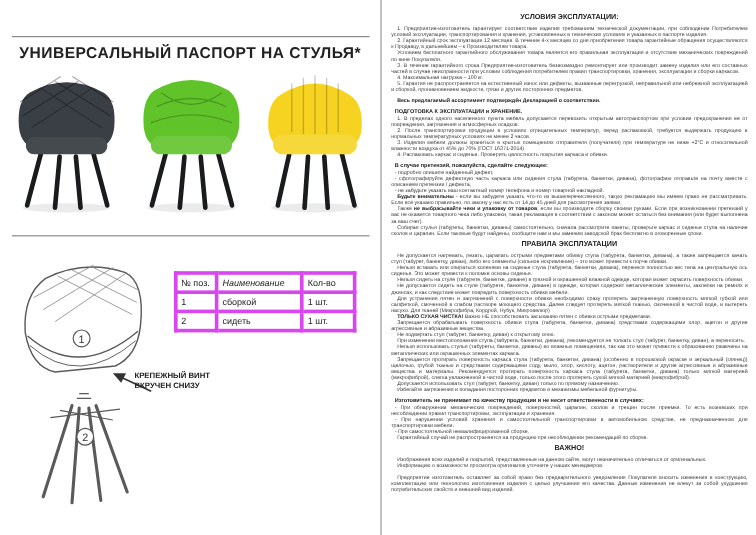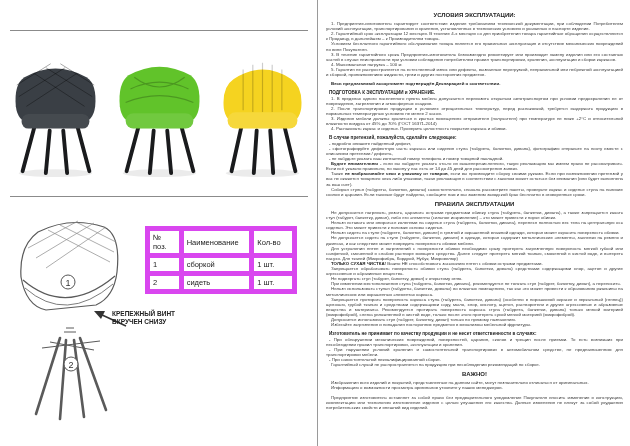--- a/index.html
+++ b/index.html
@@ -36,24 +36,24 @@
   .callout {
     position:absolute; left:112px; top:310px; width:110px;
     font-size:6.5px; font-weight:bold; color:#222; line-height:1.3;
     white-space:pre-line;
   }
   table.parts {
     position:absolute; left:145px; top:226px; width:152px;
     border-collapse:collapse; font-size:7.5px; color:#222;
   }
   table.parts th, table.parts td {
-    border:5px solid #d946ef; padding:2px 3px; text-align:left; font-weight:normal;
+    border:3px solid #d946ef; padding:2px 3px; text-align:left; font-weight:normal;
   }
   table.parts th { font-weight:normal; }
-  .col-num { width:30px; } .col-name { width:62px; } .col-qty { width:38px; }
+  .col-num { width:30px; } .col-name { width:62px;font-style:italic; } .col-qty { width:38px; }
   .instructions {
     position:absolute; left:145px; top:270px; width:166px;
     font-size:8.3px; line-height:1.3; color:#222; white-space:pre-line;
   }
   .instructions p { margin:0; }
 
   
   .right-col {
     flex:1; padding:12px 7px 0 8px; color:#3a3a3a;
     font-size:4.4px; line-height:1.16;
@@ -67,20 +67,21 @@
   .gap { margin-top:4px !important; }
   b { color:#222; }
 </style>
 </head>
 <body>
 
 <div class="page">
 
   <div class="left-col">
     <div class="rule top"></div>
+    <div class="page-title">УНИВЕРСАЛЬНЫЙ ПАСПОРТ НА СТУЛЬЯ*</div>
 
     <div class="chairs">
 
       <svg class="chair" viewBox="0 0 100 126" style="color: rgb(58, 63, 69);">
         <ellipse cx="50" cy="121" rx="38" ry="4" fill="rgba(0,0,0,.08)"></ellipse>
         <g stroke="currentColor" stroke-width="4" stroke-linecap="round" style="color: rgb(26, 27, 29);">
           <line x1="28" y1="74" x2="16" y2="119"></line>
             <line x1="44" y1="77" x2="40" y2="121"></line>
           <line x1="58" y1="77" x2="62" y2="121"></line>
             <line x1="73" y1="74" x2="85" y2="119"></line>

